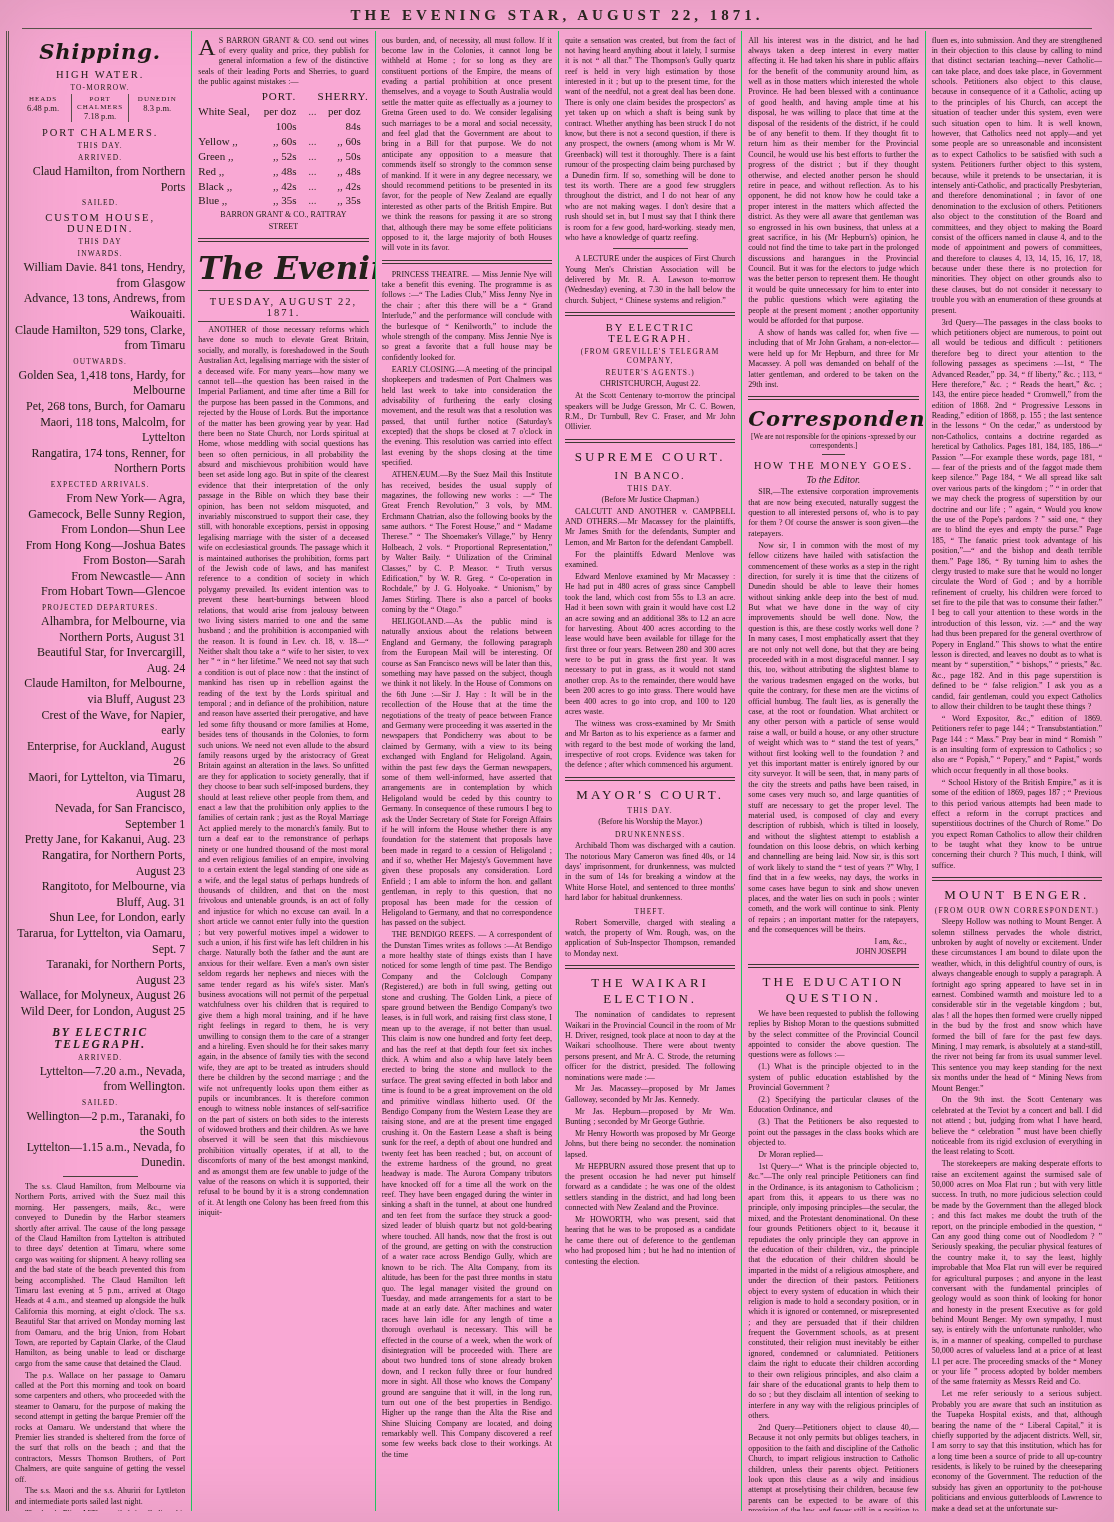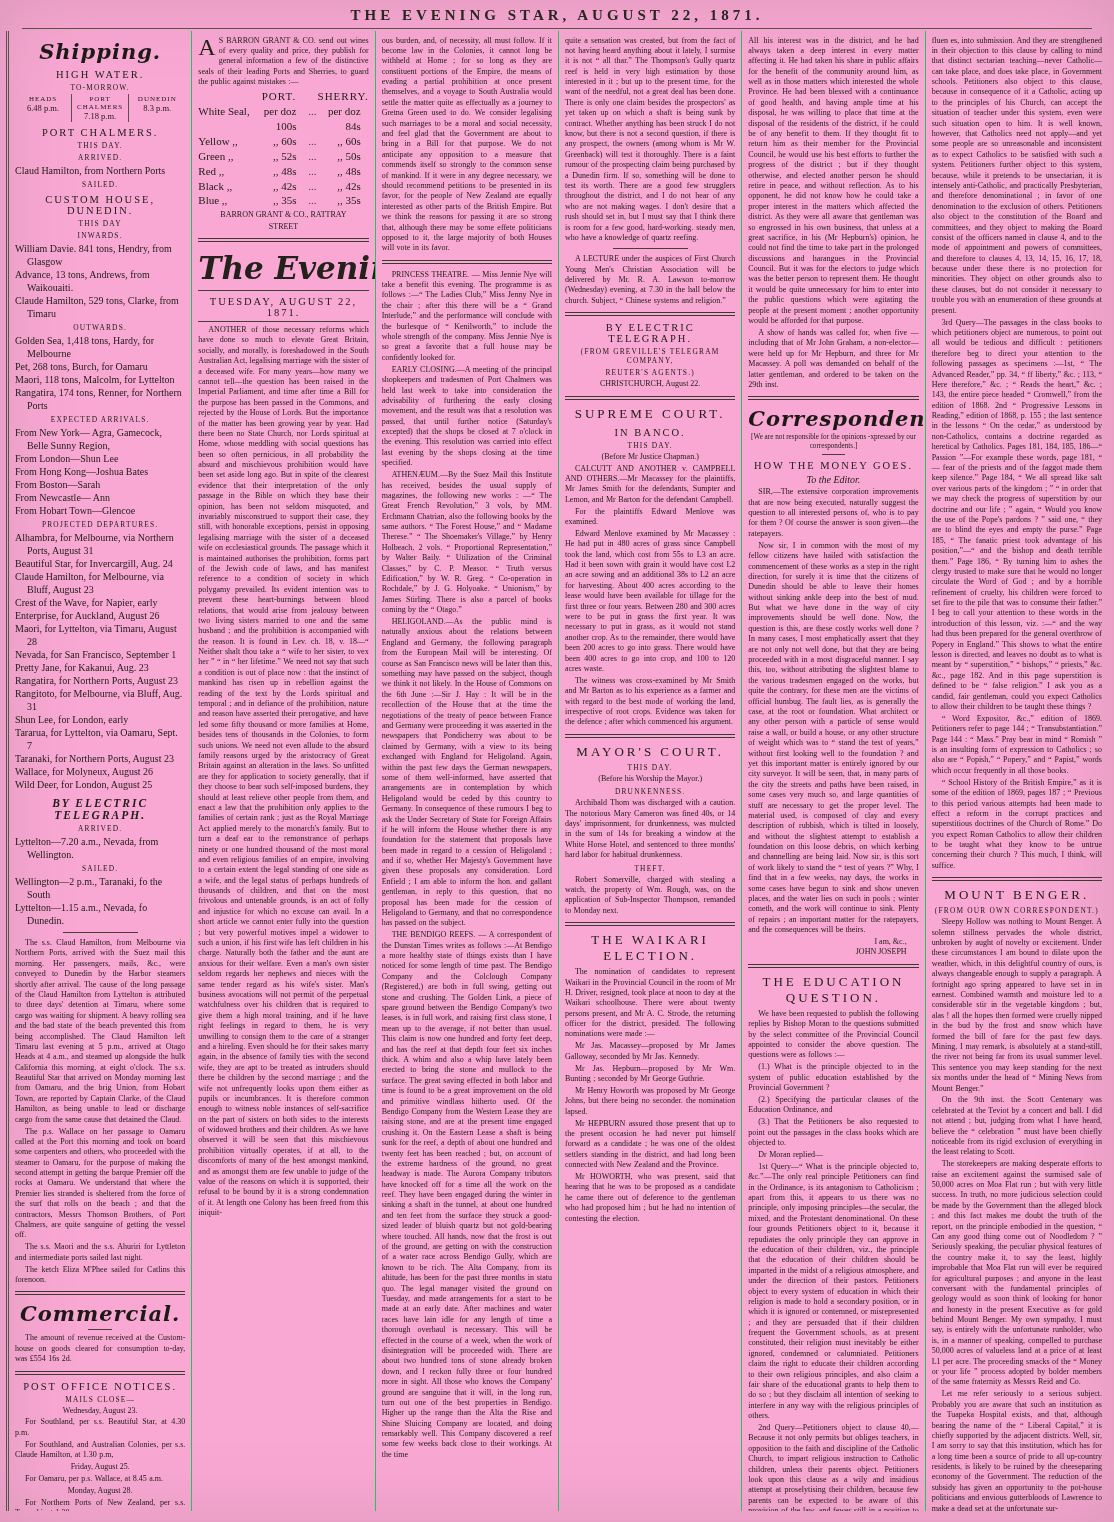--- a/index.html
+++ b/index.html
@@ -22,21 +22,21 @@
   .h3{text-align:center;font-size:7.4px;letter-spacing:1.2px;margin:3px 0 2px;}
   .hi{text-align:center;font-size:11.5px;font-style:italic;font-weight:bold;letter-spacing:2px;margin:6px 0 3px;}
   .center{text-align:center;font-size:8px;line-height:1.3;margin:1px 0;}
   .center-sm{text-align:center;font-size:7.2px;line-height:1.25;margin:1px 0;}
   .center-i{text-align:center;font-size:10px;font-style:italic;margin:1px 0 2px;}
   .right{text-align:right;font-size:8px;line-height:1.3;padding-right:12px;}
   .para,.para-flush{font-size:8px;line-height:1.3;text-align:justify;margin:1.5px 0;
         word-spacing:.4px;}
   .para{text-indent:10px;}
   .para-flush{text-indent:0;}
-  .lines{font-size:10px;line-height:1.3;margin:1px 0;}
+  .lines{font-size:12px;line-height:1.3;margin:1px 0;text-align:right;}
   .lines div{padding-left:12px;text-indent:-12px;}
   .rule{width:44%;margin:5px auto;border-top:1px solid #45413a;}
   .rule-sm{width:14%;margin:3px auto;border-top:1px solid #45413a;}
   .rule-full{margin:3px 0;border-top:1px solid #45413a;}
   .drule{height:2px;margin:6px 0;border-top:1.5px solid #3c3832;border-bottom:1px solid #3c3832;}
 
   .tide{display:flex;text-align:center;font-size:7.6px;margin:2px 0 3px;}
   .tide .tcell{flex:1;padding:1px 2px;}
   .tide .tcell + .tcell{border-left:1px solid #57524a;}
   .tide .tplace{letter-spacing:1px;font-size:7px;}
@@ -235,20 +235,21 @@
       </div>
       <div class="col">
         <div class="para-flush">quite a sensation was created, but from the fact of not having heard anything about it lately, I surmise it is not “ all thar.”  The Thompson's Gully quartz reef is held in very high estimation by those interested in it ; but up to the present time, for the want of the needful, not a great deal has been done. There is only one claim besides the prospectors' as yet taken up on which a shaft is being sunk by contract.  Whether anything has been struck I do not know, but there is not a second question, if there is any prospect, the owners (among whom is Mr W. Greenback) will test it thoroughly.  There is a faint rumour of the prospecting claim being purchased by a Dunedin firm.  If so, something will be done to test its worth.  There are a good few strugglers throughout the district, and I do not hear of any who are not making wages.  I don't desire that a rush should set in, but I must say that I think there is room for a few good, hard-working. steady men, who have a knowledge of quartz reefing.</div>
         <div class="rule"></div>
         <div class="para">A LECTURE under the auspices of First Church Young Men's Christian Association will be delivered by Mr. R. A. Lawson to-morrow (Wednesday) evening, at 7.30 in the hall below the church.  Subject, “ Chinese systems and religion.”</div>
         <div class="drule"></div>
         <div class="h2">BY ELECTRIC TELEGRAPH.</div>
         <div class="h3">(FROM GREVILLE'S TELEGRAM COMPANY,</div>
         <div class="h3">REUTER'S AGENTS.)</div>
         <div class="center">CHRISTCHURCH, August 22.</div>
+        <div class="para">At the Scott Centenary to-morrow the principal speakers will be Judge Gresson, Mr C. C. Bowen, R.M., Dr Turnbull, Rev C. Fraser, and Mr John Ollivier.</div>
         <div class="drule"></div>
         <div class="h1">SUPREME COURT.</div>
         <div class="h2">IN BANCO.</div>
         <div class="h3">THIS DAY.</div>
         <div class="center">(Before Mr Justice Chapman.)</div>
         <div class="para">CALCUTT AND ANOTHER v. CAMPBELL AND OTHERS.—Mr Macassey for the plaintiffs, Mr James Smith for the defendants, Sumpter and Lemon, and Mr Barton for the defendant Campbell.</div>
         <div class="para">For the plaintiffs Edward Menlove was examined.</div>
         <div class="para">Edward Menlove examined by Mr Macassey : He had put in 480 acres of grass since Campbell took the land, which cost from 55s to L3 an acre.  Had it been sown with grain it would have cost L2 an acre sowing and an additional 38s to L2 an acre for harvesting.  About 400 acres according to the lease would have been available for tillage for the first three or four years.  Between 280 and 300 acres were to be put in grass the first year.  It was necessary to put in grass, as it would not stand another crop.  As to the remainder, there would have been 200 acres to go into grass.  There would have been 400 acres to go into crop, and 100 to 120 acres waste.</div>
         <div class="para">The witness was cross-examined by Mr Smith and Mr Barton as to his experience as a farmer and with regard to the best mode of working the land, irrespective of root crops.  Evidence was taken for the defence ; after which commenced his argument.</div>
         <div class="drule"></div>

